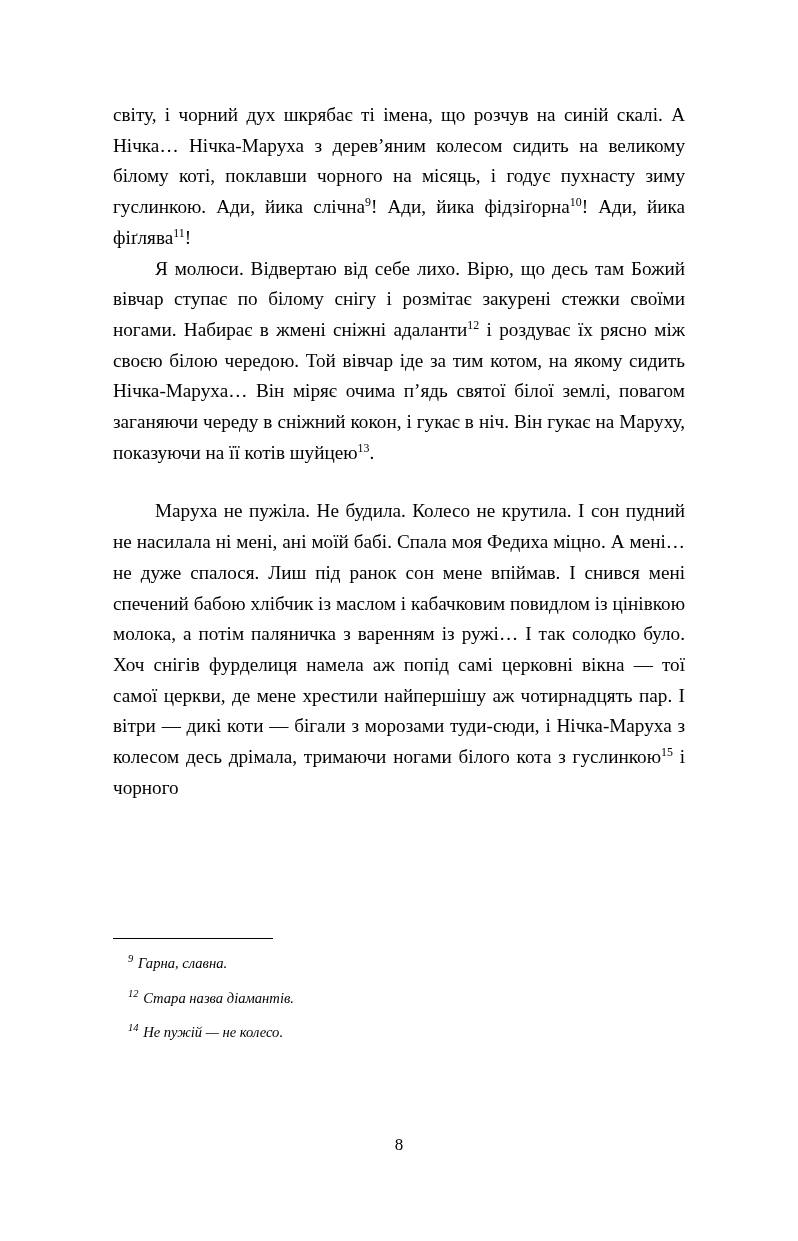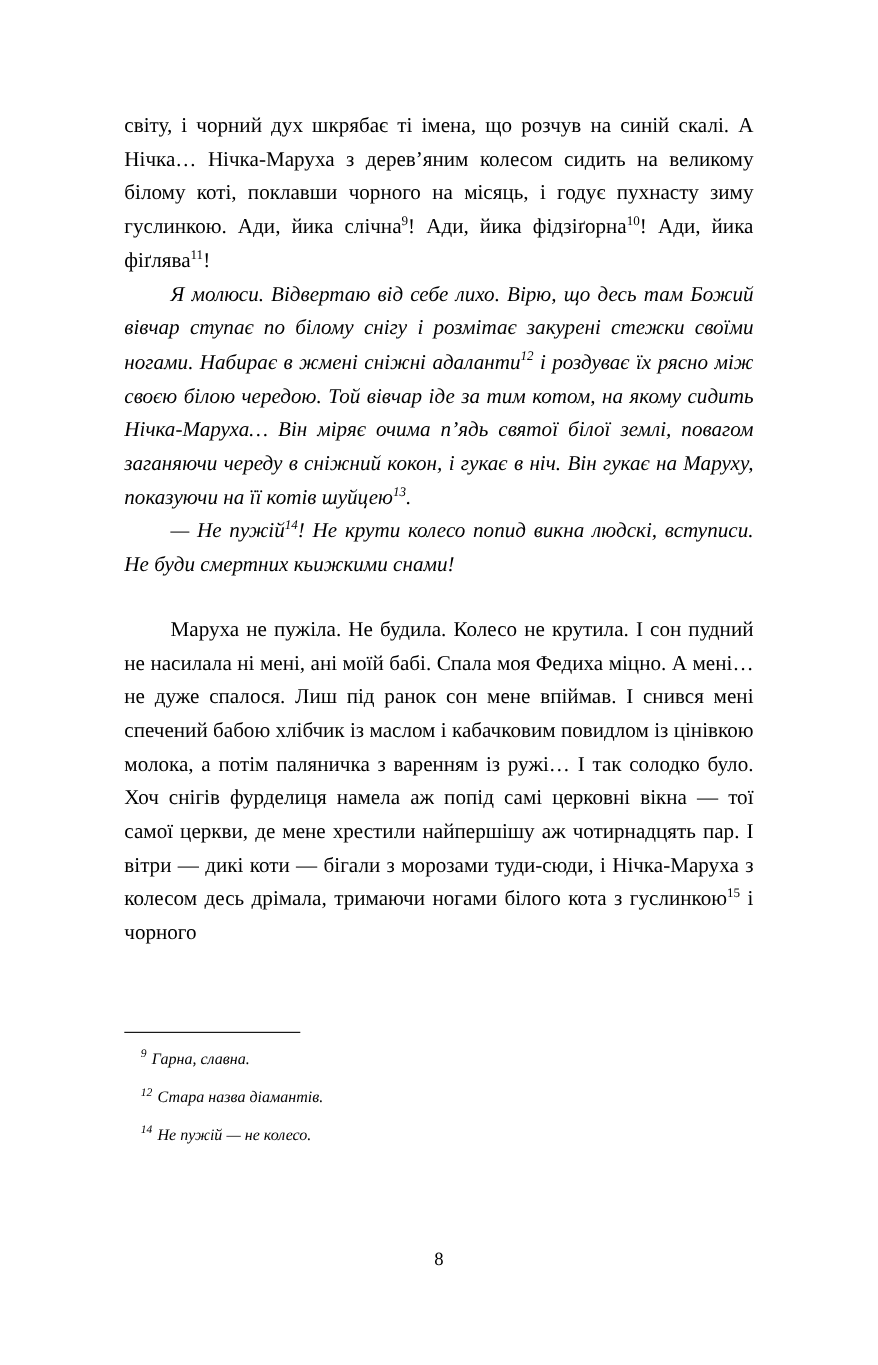--- a/index.html
+++ b/index.html
@@ -35,21 +35,20 @@
     line-height: 30.7px;
     text-align: justify;
     text-justify: inter-word;
     hyphens: manual;
   }
   .para.indent {
     text-indent: 42px;
   }
   .para + .para {
     margin-top: 0;
-    font-style: italic;
   }
   .spacer {
     height: 28px;
   }
   sup {
     font-size: 0.62em;
     vertical-align: super;
     line-height: 0;
   }
   .footnotes {
@@ -89,21 +88,20 @@
   }
 </style>
 </head>
 <body>
 
 <div class="page">
 
   <div class="body-text" id="body-text">
       <p class="para">світу, і чорний дух шкрябає ті імена, що розчув на синій скалі. А Нічка… Нічка-Маруха з дерев’яним колесом сидить на великому білому коті, поклавши чорного на місяць, і годує пухнасту зиму гуслинкою. Ади, йика слічна<sup>9</sup>! Ади, йика фідзіґорна<sup>10</sup>! Ади, йика фіґлява<sup>11</sup>!</p>
       <p class="para indent">Я молюси. Відвертаю від себе лихо. Вірю, що десь там Божий вівчар ступає по білому снігу і розмітає закурені стежки своїми ногами. Набирає в жмені сніжні адаланти<sup>12</sup> і роздуває їх рясно між своєю білою чередою. Той вівчар іде за тим котом, на якому сидить Нічка-Маруха… Він міряє очима п’ядь святої білої землі, повагом заганяючи череду в сніжний кокон, і гукає в ніч. Він гукає на Маруху, показуючи на її котів шуйцею<sup>13</sup>.</p>
-      <p class="para indent">— Не пужій<sup>14</sup>! Не крути колесо попид викна людскі, вступиси. Не буди смертних кьижкими снами!</p>
       <div class="spacer"></div>
       <p class="para indent">Маруха не пужіла. Не будила. Колесо не крутила. І сон пудний не насилала ні мені, ані моїй бабі. Спала моя Федиха міцно. А мені… не дуже спалося. Лиш під ранок сон мене впіймав. І снився мені спечений бабою хлібчик із маслом і кабачковим повидлом із цінівкою молока, а потім паляничка з варенням із ружі… І так солодко було. Хоч снігів фурделиця намела аж попід самі церковні вікна — тої самої церкви, де мене хрестили найпершішу аж чотирнадцять пар. І вітри — дикі коти — бігали з морозами туди-сюди, і Нічка-Маруха з колесом десь дрімала, тримаючи ногами білого кота з гуслинкою<sup>15</sup> і чорного</p>
     </div>
 
   <div class="footnotes">
     <div class="fn-rule"></div>
     <div id="footnote-list">
         <p class="fn"><span class="fn-num">9</span><span> Гарна, славна.</span></p>
         <p class="fn"><span class="fn-num">12</span><span> Стара назва діамантів.</span></p>
         <p class="fn"><span class="fn-num">14</span><span> Не пужій — не колесо.</span></p>

